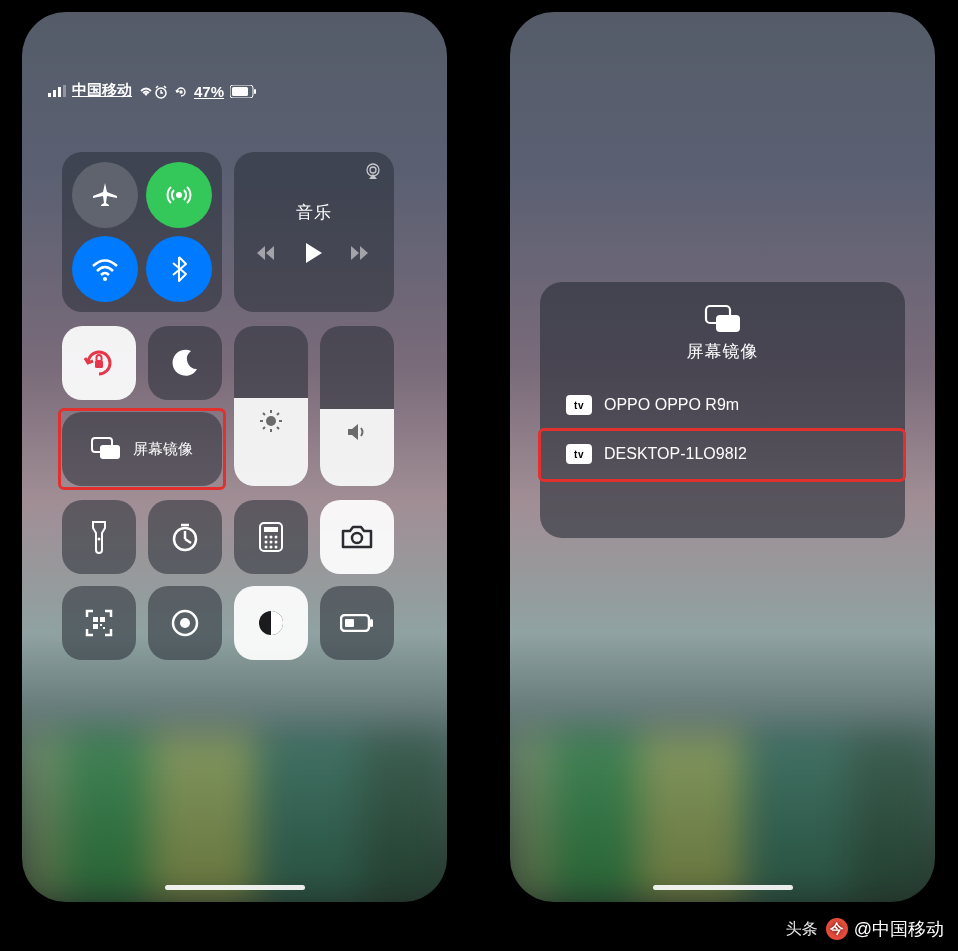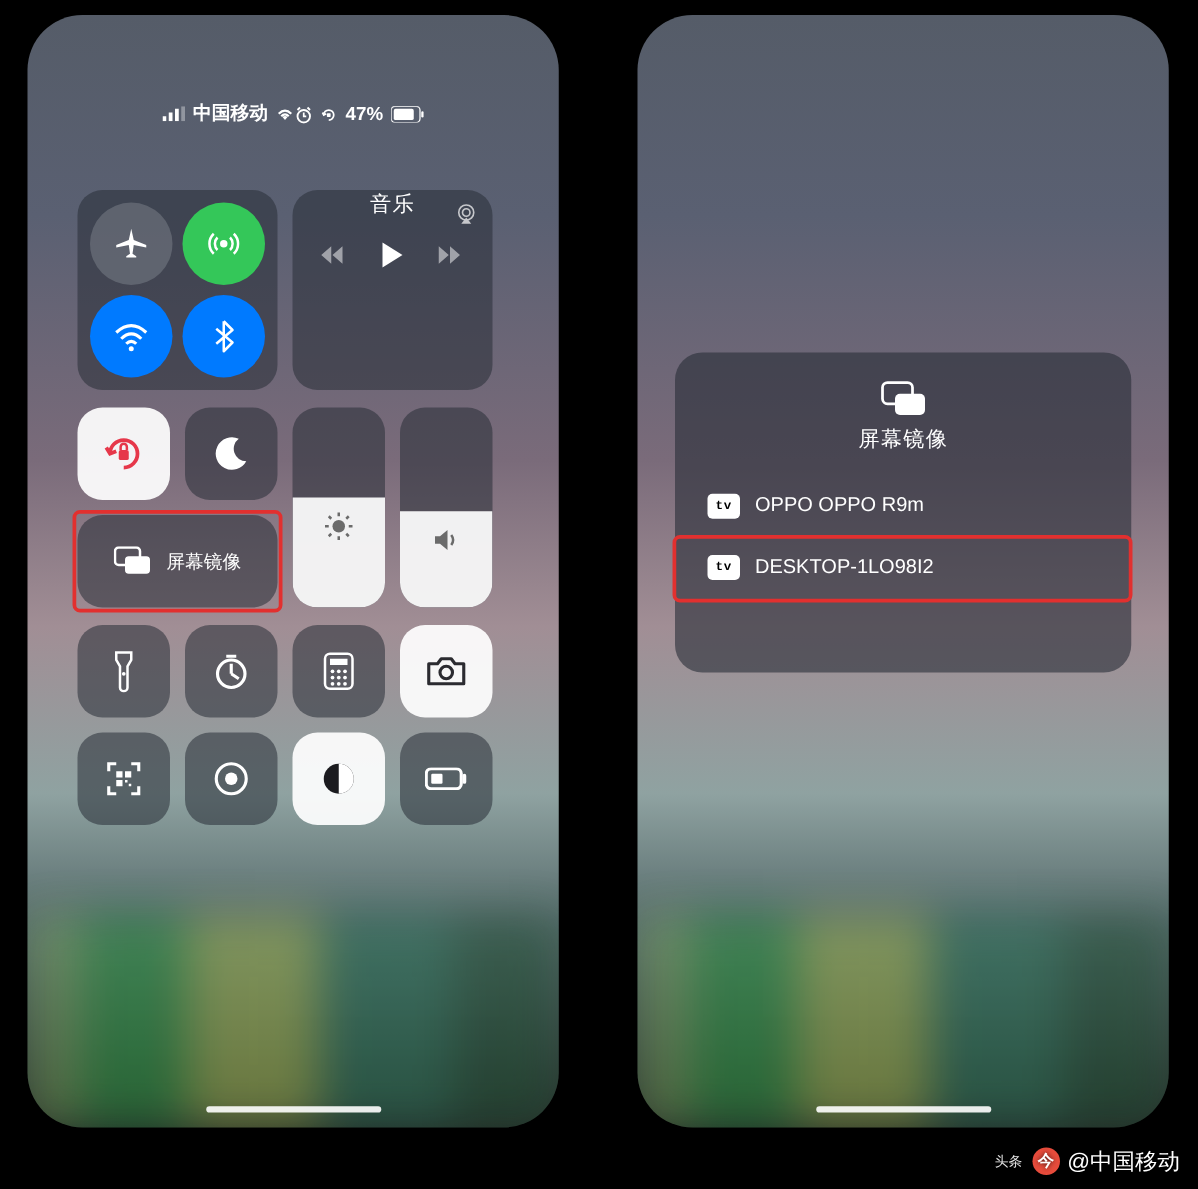--- a/index.html
+++ b/index.html
@@ -16,40 +16,40 @@
   }
   .phone.left { left: 22px; }
   .phone.right { left: 510px; }
   
   .dock-glow { position:absolute; left:0; right:0; bottom:0; height:170px;
     background: linear-gradient(90deg, rgba(150,200,100,.4) 0 10%, rgba(40,160,60,.5) 10% 30%, rgba(180,200,80,.5) 30% 55%, rgba(40,120,90,.5) 55% 80%, rgba(30,80,50,.5) 80% 100%);
     filter: blur(18px); opacity:.9;
   }
   .statusbar {
     position:absolute; top:0; left:0; right:0; height:96px;
-    display:flex; align-items:flex-end; justify-content:center;
-    padding: 0 26px 8px; color:#fff; font-size:15px; font-weight:600;
+    display:flex; align-items:flex-end; justify-content:flex-start;
+    padding: 0 26px 8px; color:#fff; font-size:15px; font-weight:600;text-decoration:underline;
   }
   .sb-left, .sb-right { display:flex; align-items:center; gap:6px; }
   .tile {
     background: rgba(40,45,55,.55); border-radius: 20px;
     position:absolute;
   }
   .tile.white { background: rgba(255,255,255,.92); }
   .circle {
     width:66px; height:66px; border-radius:50%;
     display:flex; align-items:center; justify-content:center;
     background: rgba(120,125,135,.55);
   }
   .circle.green{ background:#34c759; }
   .circle.blue{ background:#007aff; }
   .connectivity { left:40px; top:140px; width:160px; height:160px; padding:10px;
     display:grid; grid-template-columns:1fr 1fr; grid-template-rows:1fr 1fr; gap:8px; place-items:center; }
   .media { left:212px; top:140px; width:160px; height:160px; color:#fff;
-    display:flex; flex-direction:column; align-items:center; gap:18px;}
+    display:flex; flex-direction:column; align-items:center; justify-content:center; gap:18px;}
   .media .airplay-mini{ position:absolute; top:10px; right:12px; opacity:.7;}
   .media .title{ font-size:17px; letter-spacing:1px; }
   .media .controls{ display:flex; gap:26px; align-items:center; font-size:22px; color:#ddd;}
   .media .controls .play{ color:#fff; font-size:26px; }
   .row2a{ left:40px; top:314px; width:74px; height:74px; display:flex; align-items:center; justify-content:center; }
   .row2b{ left:126px; top:314px; width:74px; height:74px; display:flex; align-items:center; justify-content:center; color:#fff;}
   .slider{ width:74px; height:160px; border-radius:20px; overflow:hidden; background: rgba(40,45,55,.55); position:absolute; display:flex; align-items:flex-end;}
   .slider .fill{ width:100%; background:rgba(255,255,255,.92); height:55%; display:flex; align-items:flex-start; justify-content:center; padding-top:10px; color:#6b6b6b;}
   .slider.bright{ left:212px; top:314px; }
   .slider.vol{ left:298px; top:314px; }
@@ -61,26 +61,26 @@
   .sq{ border-radius:20px; background: rgba(40,45,55,.55); display:flex; align-items:center; justify-content:center; color:#fff;}
   .sq.white{ background: rgba(255,255,255,.92); color:#222;}
   .homebar{ position:absolute; bottom:12px; left:50%; transform:translateX(-50%); width:140px; height:5px; border-radius:3px; background:#fff; opacity:.9;}
   
   .mirror-panel{ position:absolute; left:30px; right:30px; top:270px; border-radius:22px;
     background: rgba(40,45,55,.6); padding: 22px 14px 60px; color:#fff;}
   .mirror-panel .hdr{ text-align:center; margin-bottom:18px;}
   .mirror-panel .hdr .t{ font-size:17px; margin-top:6px; letter-spacing:1px;}
   .dev-row{ display:flex; align-items:center; gap:12px; padding:14px 12px; font-size:16px;}
   .dev-row + .dev-row{ border-top:1px solid rgba(255,255,255,.18);}
-  .atv-badge{ width:26px; height:20px; border-radius:4px; background:#fff; color:#000; font-size:10px; font-weight:700; display:flex; align-items:center; justify-content:center; letter-spacing:.5px;font-family:Liberation Mono, monospace;}
+  .atv-badge{ width:26px; height:20px; border-radius:4px; background:#fff; color:#000; font-size:10px; font-weight:700; display:flex; align-items:center; justify-content:center; letter-spacing:.5px;}
   .redbox.dev{ left:28px; width:368px; top:416px; height:54px; }
   
   .wm{ position:absolute; right:14px; bottom:10px; color:#fff; font-size:18px; display:flex; align-items:center; gap:6px; text-shadow:0 0 4px rgba(0,0,0,.8);}
   .wm .logo{ width:22px; height:22px; border-radius:50%; background:#e74c3c; color:#fff; font-size:13px; font-weight:800; display:flex; align-items:center; justify-content:center;}
-  .wm .label{ font-size:11px; opacity:.9; margin-right:2px;}
+  .wm .label{ font-size:16px; opacity:.9; margin-right:2px;}
   svg{ display:block; }
 </style>
 </head>
 <body>
 
 <div class="phone left">
   <div class="dock-glow"></div>
 
   <div class="statusbar">
     <div class="sb-left">

